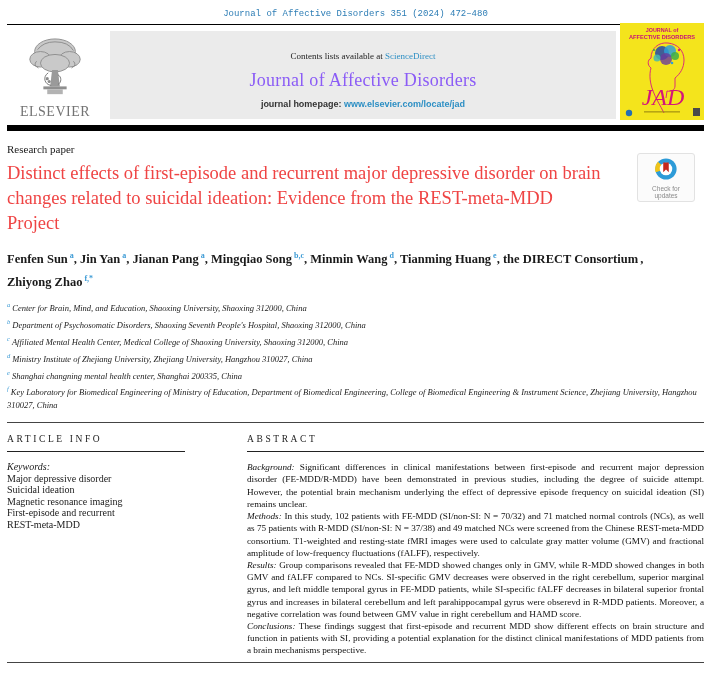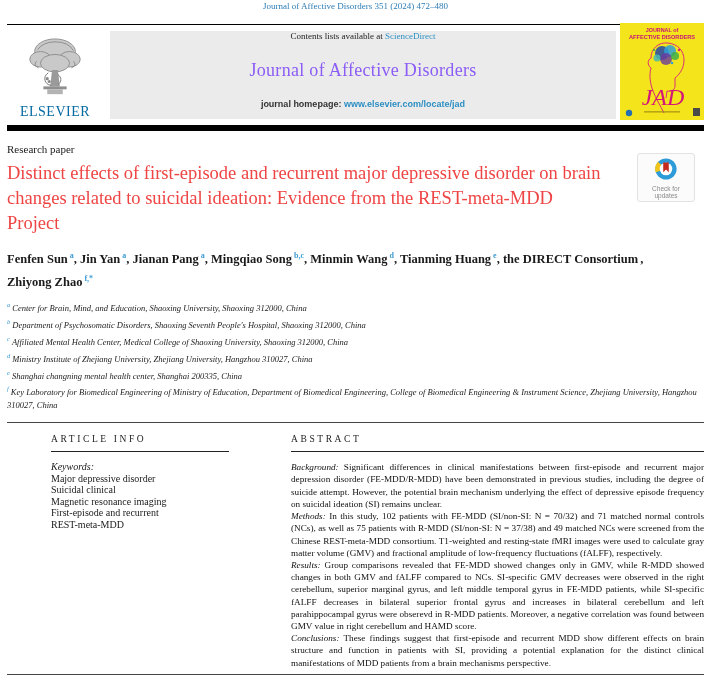--- a/index.html
+++ b/index.html
@@ -3,28 +3,28 @@
 <meta charset="utf-8">
 <style>
   html,body{margin:0;padding:0;}
   body{
     width:711px;height:681px;background:#fff;overflow:hidden;position:relative;
     font-family:"Liberation Serif","DejaVu Serif",serif;color:#1a1a1a;
   }
   .page{padding:0 7px;}
   
   .citation{
-    text-align:center;font-size:9px;color:#2d7db5;padding-top:1px;height:24px;box-sizing:border-box;
+    text-align:center;font-size:9px;color:#2d7db5;padding-top:9px;height:24px;box-sizing:border-box;font-family:Liberation Mono, monospace;
   }
   .top-rule{border:none;border-top:1.6px solid #000;margin:0;}
   
   .header-row{display:flex;margin-top:6px;height:88px;}
   .logo-box{width:96px;display:flex;flex-direction:column;align-items:center;justify-content:flex-end;background:#fff;}
-  .logo-text{color:#0369a1;font-size:14px;letter-spacing:.5px;line-height:14px;margin-top:1px;}
-  .banner{flex:1;background:#ebebeb;margin-left:7px;display:flex;flex-direction:column;align-items:center;justify-content:space-between;padding:0 0 10px;}
+  .logo-text{color:#737373;font-size:14px;letter-spacing:.5px;line-height:14px;margin-top:1px;}
+  .banner{flex:1;background:#ebebeb;margin-left:7px;display:flex;flex-direction:column;align-items:center;justify-content:space-between;padding:20px 0 10px;}
   .contents-line{font-size:9px;color:#222;}
   .link-blue{color:#2d8fc4;text-decoration:none;}
   .journal-name{font-size:18px;color:#8b5cf6;letter-spacing:.3px;}
   .homepage-line{font-family:"Liberation Sans",sans-serif;font-size:9px;font-weight:bold;color:#333;}
   .homepage-line .link-blue{font-weight:bold;}
   .cover{width:84px;margin-left:4px;margin-top:-8px;}
   
   .thick-bar{height:6px;background:#000;margin-top:6px;}
   
   .research-paper{font-size:11px;margin-top:12px;}
@@ -34,21 +34,21 @@
     border:1px solid #e2e2e2;border-radius:3px;display:flex;flex-direction:column;align-items:center;justify-content:center;cursor:pointer;
   }
   .check-badge-text{font-family:"Liberation Sans",sans-serif;font-size:6.5px;line-height:7px;color:#8a8a8a;text-align:center;}
   .authors{margin-top:10px;font-size:12.5px;line-height:19px;width:648px;font-weight:bold;}
   .authors sup{color:#3d9bd5;font-size:8px;margin-left:2px;}
   .affiliations{margin-top:6px;font-size:8.5px;line-height:13px;font-style:italic;color:#222;}
   .affiliation sup{color:#3d9bd5;font-size:6.5px;margin-right:2px;}
   .full-rule{border:none;border-top:1px solid #444;margin:10px 0 0 0;}
   
   .columns{display:flex;margin-top:11px;}
-  .col-left{width:196px;flex:none;margin-left:44px;}
+  .col-left{width:196px;flex:none;}
   .col-right{flex:1;margin-left:44px;}
   .col-heading{font-size:9.5px;letter-spacing:2.6px;color:#222;}
   .heading-rule-left{border:none;border-top:1px solid #222;margin:7px 0 0 0;width:178px;}
   .heading-rule-right{border:none;border-top:1px solid #222;margin:7px 0 0 0;}
   .keywords{margin-top:9px;font-size:10px;line-height:11.5px;}
   .kw-label{font-style:italic;}
   .abstract-body{margin-top:9px;font-size:9.2px;line-height:12.2px;text-align:justify;color:#111;}
   .para-label{font-style:italic;}
   .bottom-rule{border:none;border-top:1px solid #444;margin:5px 0 0 0;}
 </style>
@@ -144,21 +144,21 @@
 
   <hr class="full-rule">
 
   <div class="columns">
     <div class="col-left">
       <div class="col-heading">ARTICLE INFO</div>
       <hr class="heading-rule-left">
       <div class="keywords">
         <div class="kw-label">Keywords:</div>
         <div>Major depressive disorder</div>
-        <div>Suicidal clinical</div>
+        <div>Suicidal ideation</div>
         <div>Magnetic resonance imaging</div>
         <div>First-episode and recurrent</div>
         <div>REST-meta-MDD</div>
       </div>
     </div>
 
     <div class="col-right">
       <div class="col-heading">ABSTRACT</div>
       <hr class="heading-rule-right">
       <div class="abstract-body">

